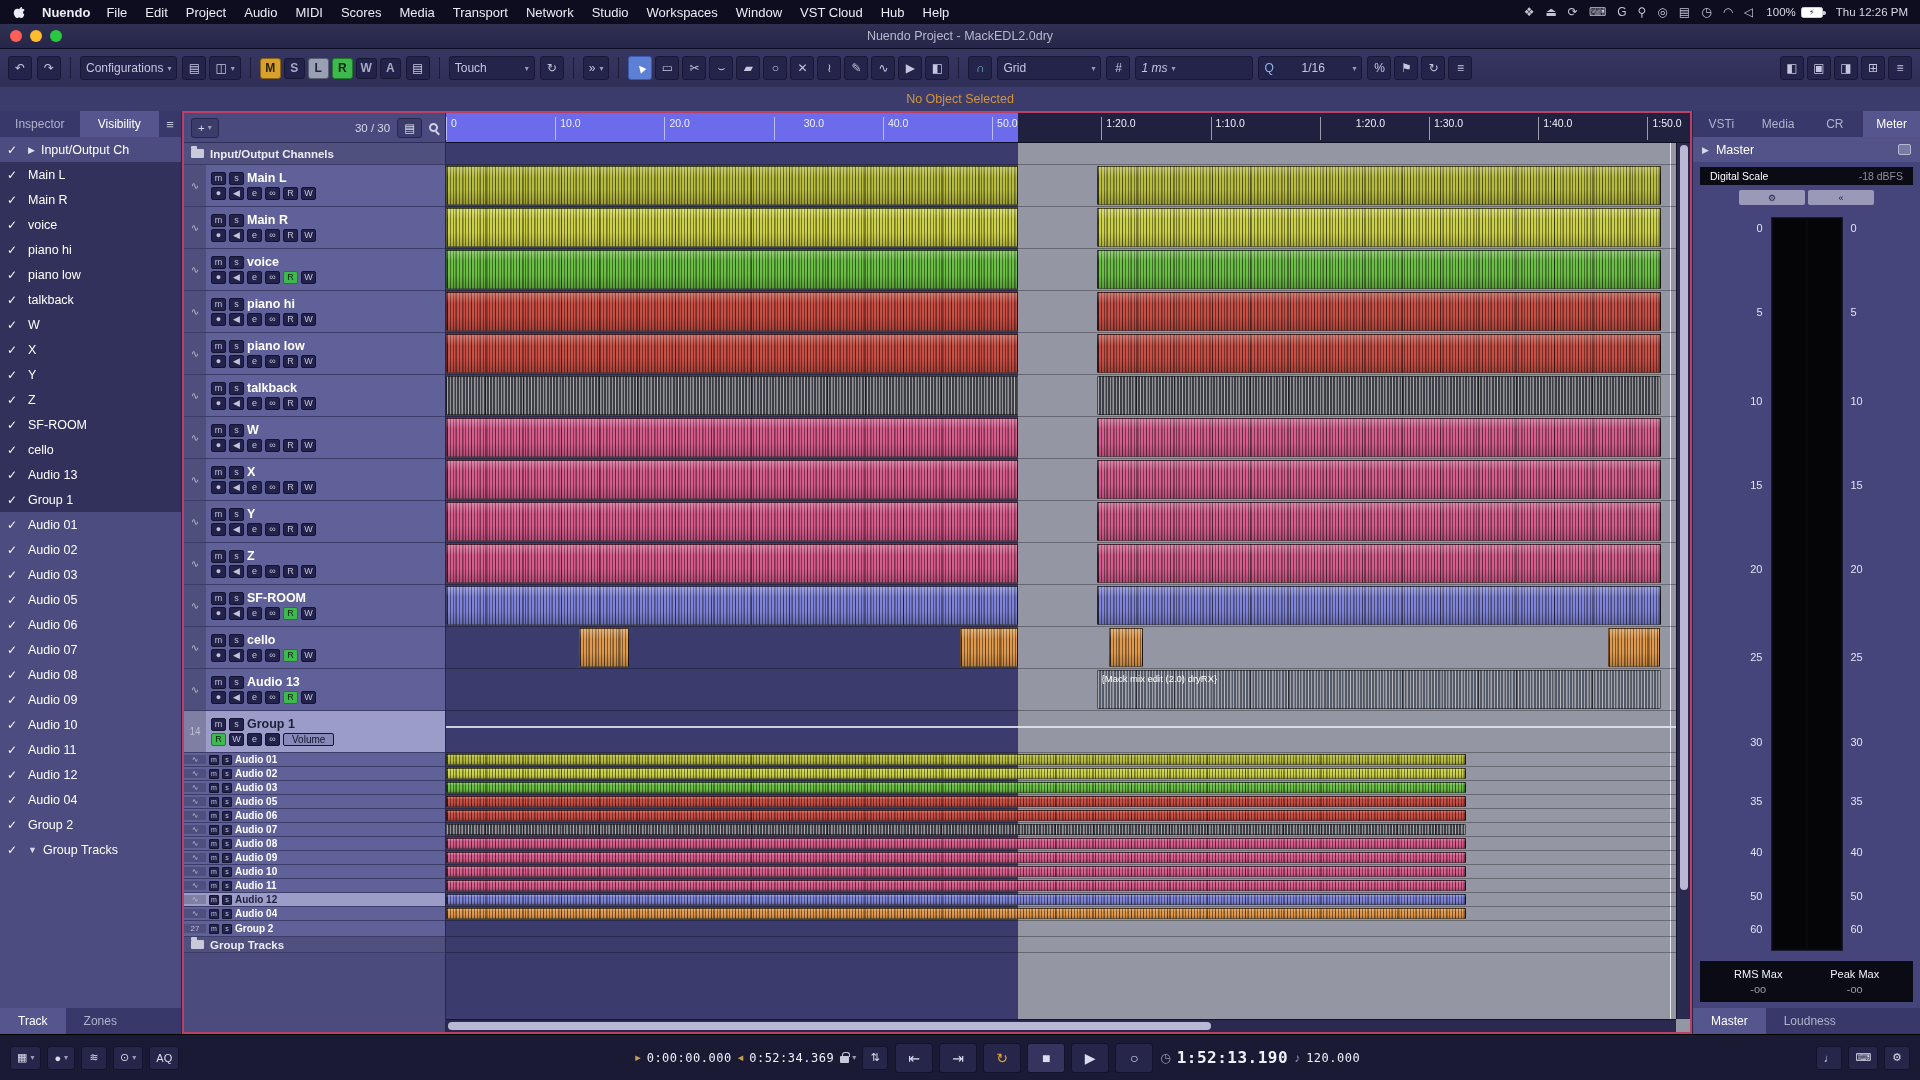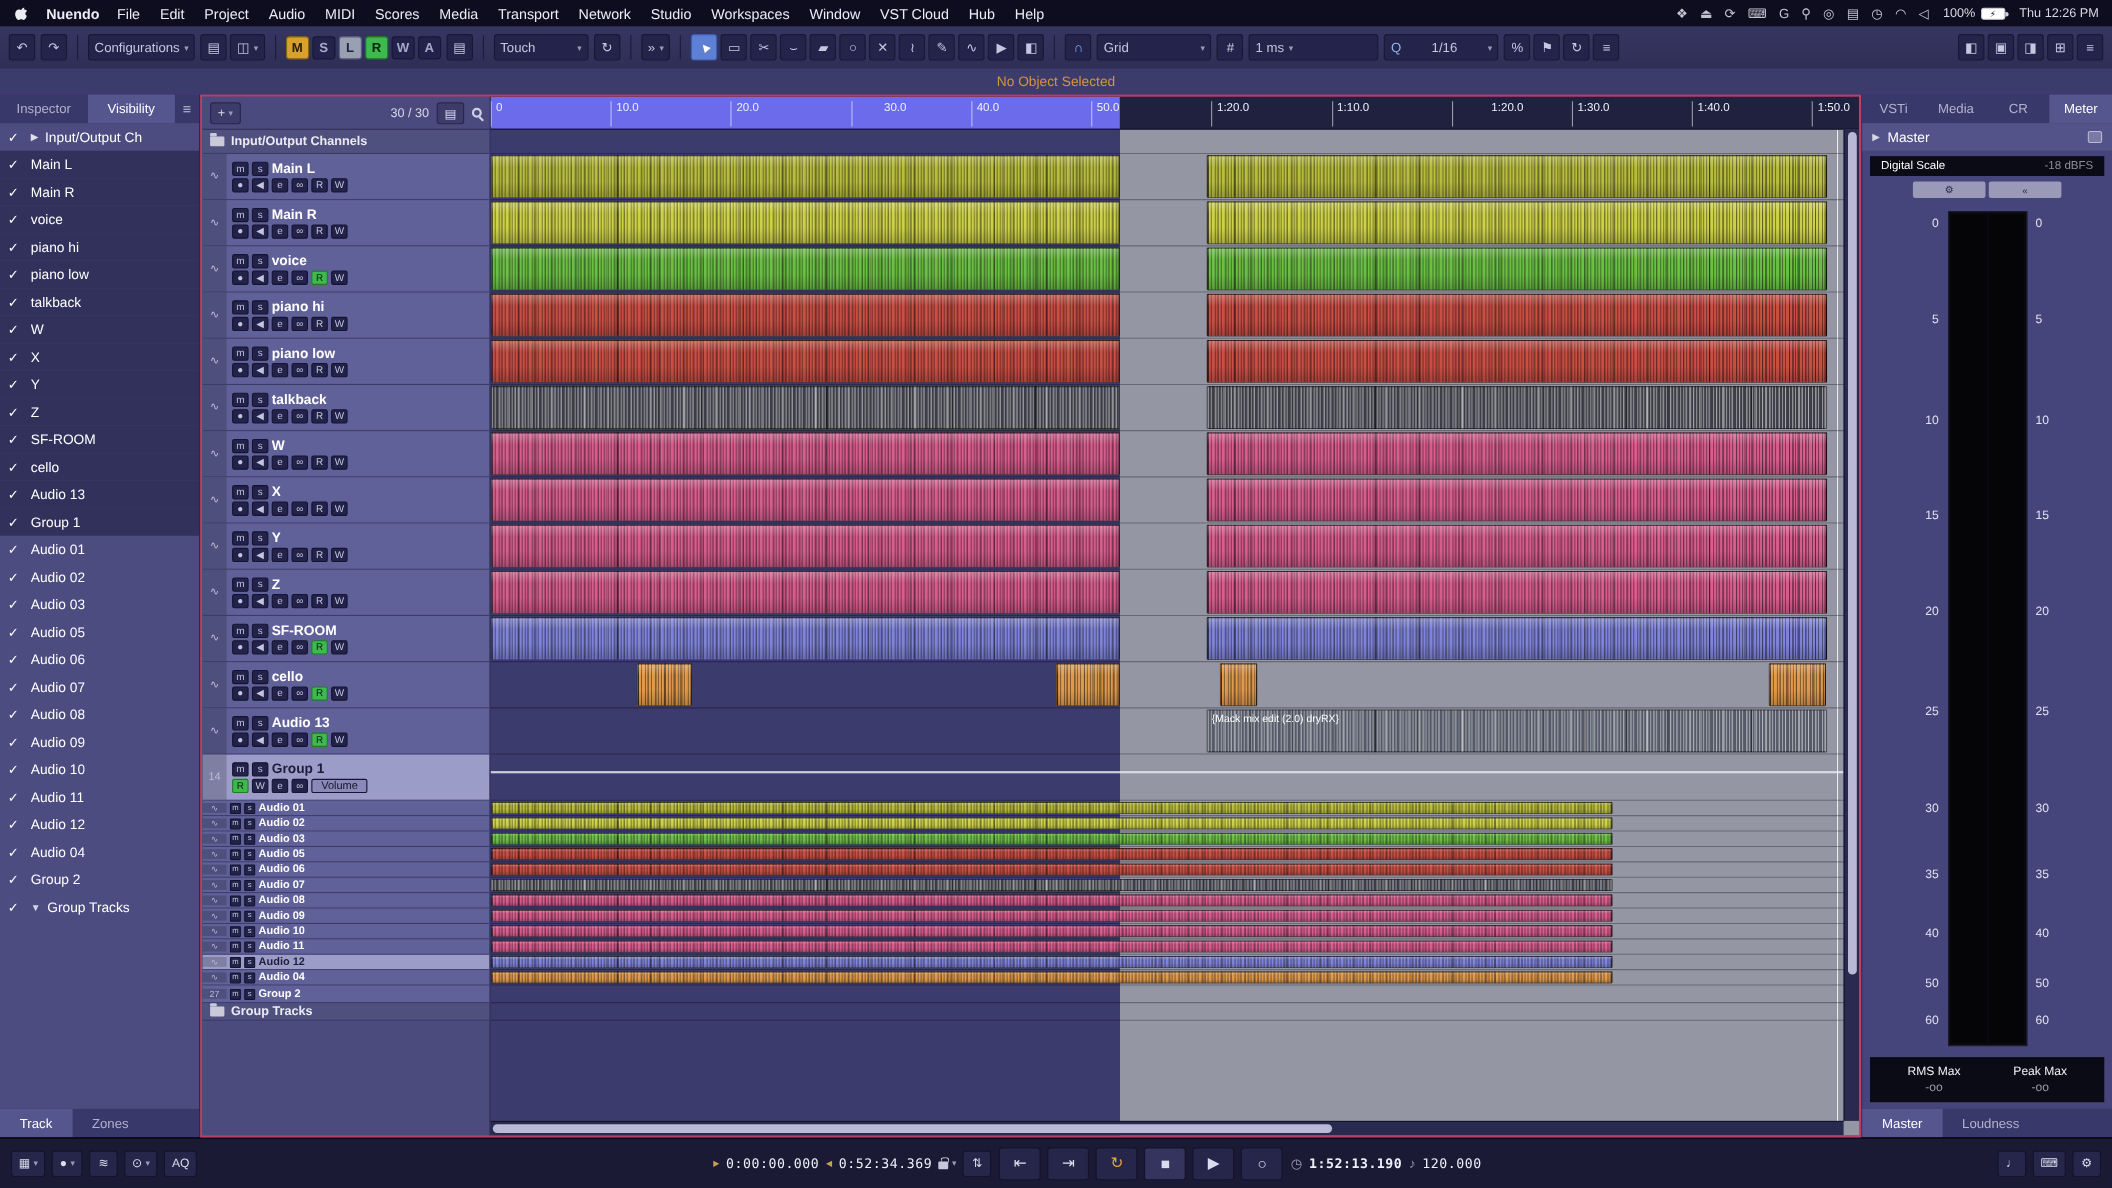--- a/index.html
+++ b/index.html
@@ -133,21 +133,21 @@
 
 .transport{height:46px;background:#1a1a34;border-top:1px solid #000;display:flex;align-items:center;padding:0 10px;gap:7px;flex:0 0 auto;}
 .tp-flex{flex:1;}
 .tp-cluster{display:flex;align-items:center;gap:6px;}
 .tp-btn{height:28px;min-width:30px;background:#26264a;border:1px solid #131330;border-radius:3px;display:flex;align-items:center;justify-content:center;color:#dcdcee;font-size:13px;padding:0 6px;gap:3px;white-space:nowrap;}
 .tp-btn.sm{height:24px;min-width:26px;font-size:11px;}
 .tp-btn.main{height:30px;min-width:38px;font-size:14px;}
 .tp-btn.amber{color:#e8a23c;}
 .tp-btn.litebg{background:#34345e;}
 .tp-time{font-family:"DejaVu Sans Mono",monospace;font-size:12px;color:#eef0fa;letter-spacing:.5px;}
-.tp-time.primary{font-size:12px;font-weight:bold;}
+.tp-time.primary{font-size:16px;font-weight:bold;}
 .loc-icon{color:#c8a050;font-size:11px;}
 .glyph.dim{color:#9a9ab8;}
 .lockwrap{display:flex;align-items:center;gap:3px;}
 .lockicon{width:9px;height:7px;background:#c8c8da;border-radius:1px;position:relative;margin-top:4px;}
 .lockicon::before{content:"";position:absolute;top:-4px;left:1.5px;width:6px;height:4px;border:1.5px solid #c8c8da;border-bottom:none;border-radius:3px 3px 0 0;}
 .magicon{position:relative;width:9px;height:9px;border:2px solid #cfcfe8;border-radius:50%;flex:0 0 auto;}
 .magicon::after{content:"";position:absolute;right:-4px;bottom:-4px;width:5px;height:2px;background:#cfcfe8;transform:rotate(45deg);}
 .spacerflex{flex:1;}
 </style>
 </head>
@@ -194,20 +194,28 @@
           <span class="status-glyph">◁</span>
         </span>
       <span class="batt">
         <span>100%</span>
         <span class="batt-body">⚡</span>
       </span>
       <span>Thu 12:26 PM</span>
     </div>
   </div>
 
+  <div class="titlebar">
+    <div class="lights">
+      <span class="light" style="background:#ff5f57;"></span>
+      <span class="light" style="background:#febc2e;"></span>
+      <span class="light" style="background:#28c840;"></span>
+    </div>
+    <div class="title" title="Nuendo Project - MackEDL2.0dry">Nuendo Project - MackEDL2.0dry</div>
+  </div>
 
   <div class="toolbar">
     <span class="tb-btn">↶</span>
     <span class="tb-btn">↷</span>
     <span class="tb-divider"></span>
     <span class="tb-btn">
       <span>Configurations</span>
       <span class="dd">▾</span>
     </span>
     <span class="tb-group">
@@ -281,21 +289,21 @@
       </span>
     <span class="tb-divider"></span>
     <span class="tb-btn">
         <span class="snapglyph">∩</span>
       </span>
     <span class="tb-btn" style="min-width:104px;justify-content:space-between;">
       <span>Grid</span>
       <span class="dd">▾</span>
     </span>
     <span class="tb-btn">#</span>
-    <span class="tb-btn" style="min-width:118px;justify-content:flex-start;">
+    <span class="tb-btn" style="min-width:118px;justify-content:flex-start;font-style:italic;">
       <span>1 ms</span>
       <span class="dd">▾</span>
     </span>
     <span class="tb-btn" style="min-width:104px;justify-content:space-between;">
       <span style="color:#8fb6ea;">Q</span>
       <span>1/16</span>
       <span class="dd">▾</span>
     </span>
     <span class="tb-group">
         <span class="tb-btn">%</span>

